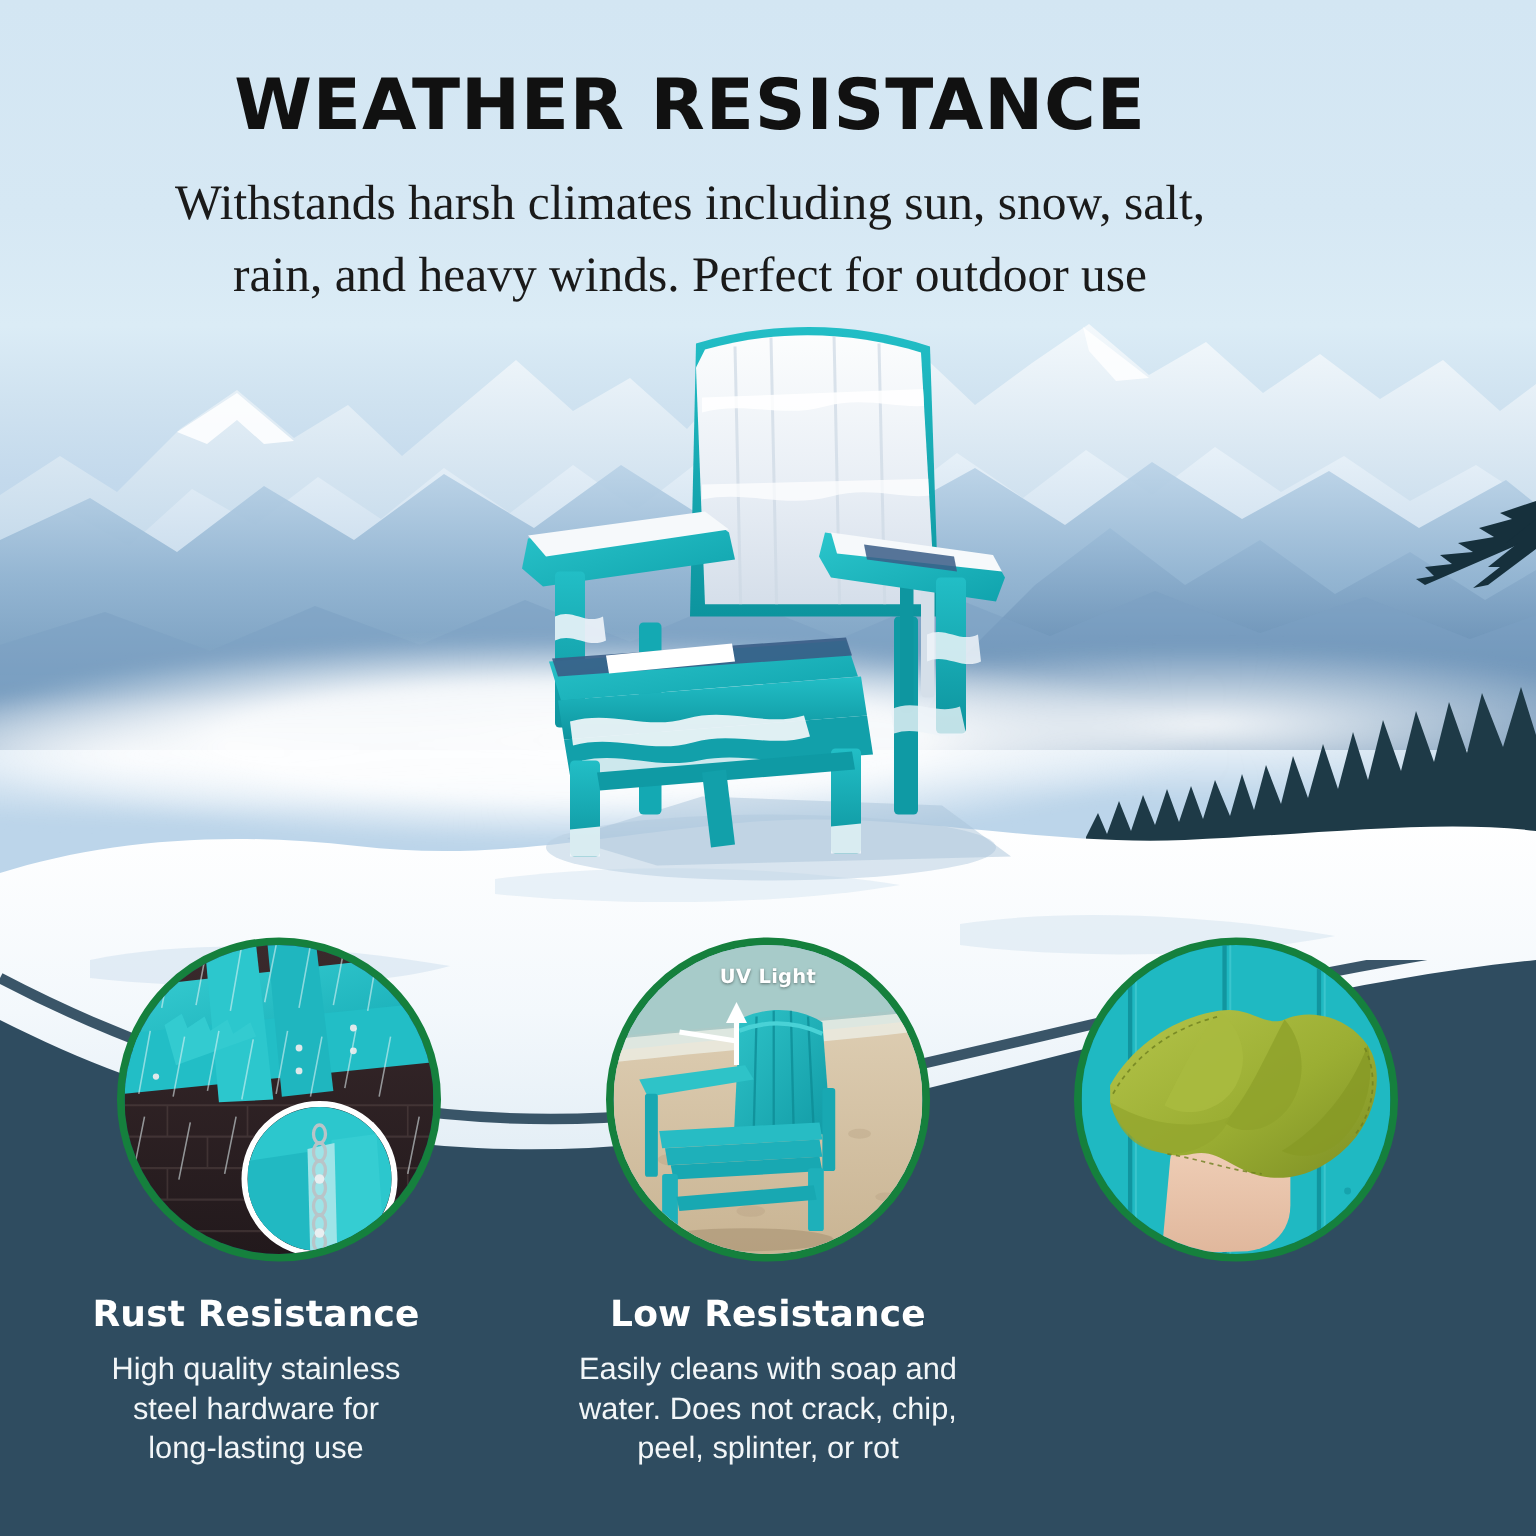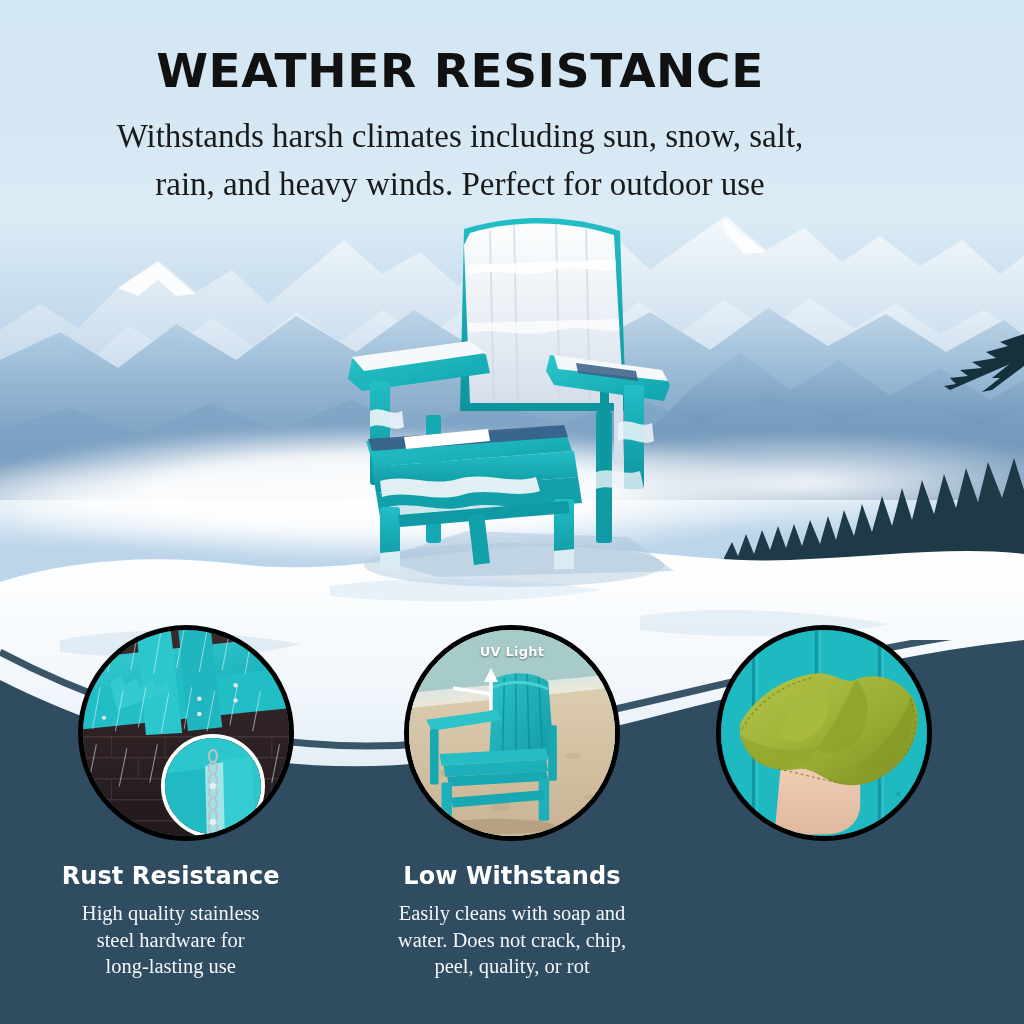--- a/index.html
+++ b/index.html
@@ -122,21 +122,21 @@
   .circles {
     position: absolute;
     left: 0; top: 600px;
     width: 1024px; height: 270px;
     z-index: 25;
   }
   .circle {
     position: absolute;
     width: 216px; height: 216px;
     border-radius: 50%;
-    border: 5px solid #000000;
+    border: 5px solid #15803d;
     overflow: hidden;
     box-sizing: border-box;
     background: #0f766e;
   }
   .circle-1 { left: 78px;  top: 25px; }
   .circle-2 { left: 404px; top: 25px; }
   .circle-3 { left: 716px; top: 25px; }
 
   .circle-inner {
     position: absolute;
@@ -192,21 +192,21 @@
   }
   .cap-title {
     font-family: "DejaVu Sans", sans-serif;
     font-weight: bold;
     font-size: 24px;
     color: #ffffff;
     margin: 0 0 10px 0;
     letter-spacing: 0.1px;
   }
   .cap-body {
-    font-family: Liberation Serif, serif;
+    font-family: Liberation Sans, sans-serif;
     font-size: 20.5px;
     color: #f2f6f8;
     line-height: 1.3;
     margin: 0;
     white-space: pre-line;
   }
 </style>
 </head>
 <body>
 
@@ -549,20 +549,20 @@
   </div>
 
   <div class="captions">
     <div class="caption">
       <h3 class="cap-title">Rust Resistance</h3>
       <p class="cap-body">High quality stainless
 steel hardware for
 long-lasting use</p>
     </div>
     <div class="caption">
-      <h3 class="cap-title">Low Withstands</h3>
+      <h3 class="cap-title">Low Resistance</h3>
       <p class="cap-body">Easily cleans with soap and
 water. Does not crack, chip,
-peel, quality, or rot</p>
+peel, splinter, or rot</p>
     </div>
   </div>
 
 </div>
 
 </body></html>

